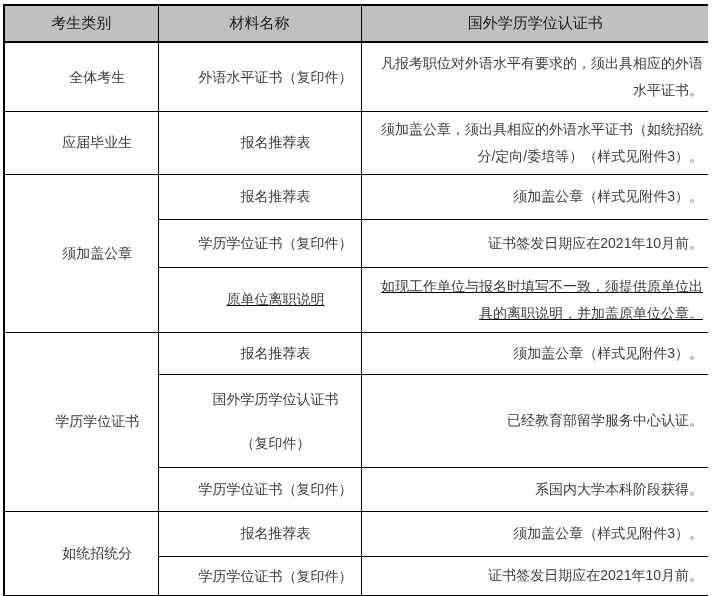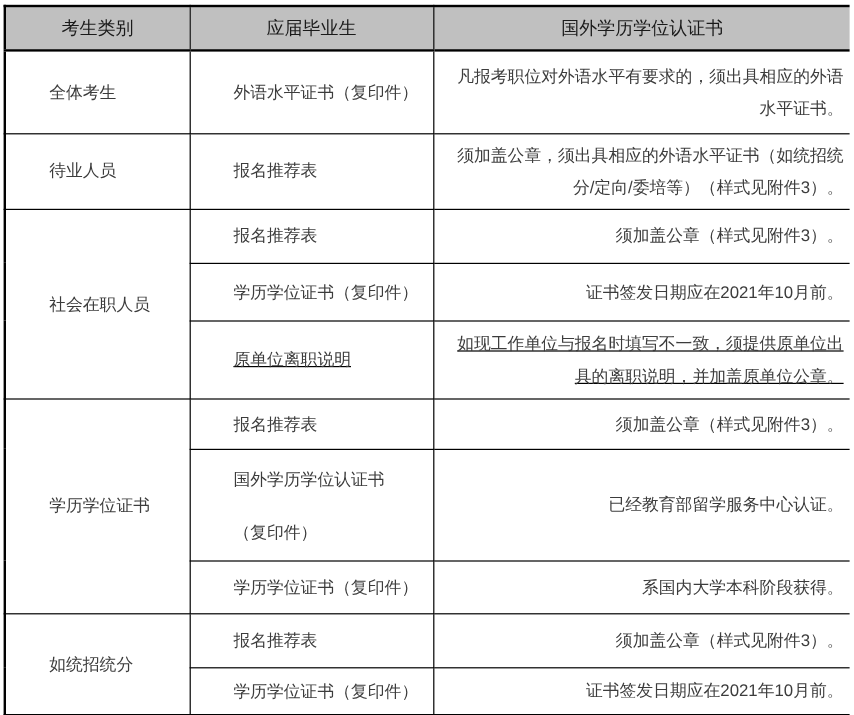--- a/index.html
+++ b/index.html
@@ -41,21 +41,21 @@
     font-weight: 400;
     text-align: center;
     height: 37px;
     border-bottom: 2px solid #000000;
   }
   td {
     color: #3c3c3c;
     font-size: 14px;
   }
   td.cat, td.mat {
-    text-align: left;
+    text-align: center;
     line-height: 1.6;
     padding-left: 36px;
   }
   td.mat { white-space: pre-line; }
   td.mat.tall-lines { line-height: 44px; }
   td.req {
     text-align: right;
     padding-left: 8px;
     padding-right: 6px;
     line-height: 27px;
@@ -77,37 +77,37 @@
 <div class="page">
   <table class="req-table">
     <colgroup>
       <col class="c1">
       <col class="c2">
       <col class="c3">
     </colgroup>
     <thead>
       <tr>
         <th>考生类别</th>
-        <th>应届毕业生</th>
+        <th>材料名称</th>
         <th>国外学历学位认证书</th>
       </tr>
     </thead>
     <tbody>
       <tr class="rh1">
         <td class="cat">全体考生</td>
         <td class="mat">外语水平证书（复印件）</td>
         <td class="req">凡报考职位对外语水平有要求的，须出具相应的外语水平证书。</td>
       </tr>
       <tr class="rh2">
-        <td class="cat">待业人员</td>
+        <td class="cat">应届毕业生</td>
         <td class="mat">报名推荐表</td>
         <td class="req">须加盖公章，须出具相应的外语水平证书（如统招统分/定向/委培等）（样式见附件3）。</td>
       </tr>
       <tr class="rh3">
-        <td class="cat" rowspan="3">社会在职人员</td>
+        <td class="cat" rowspan="3">须加盖公章</td>
         <td class="mat">报名推荐表</td>
         <td class="req">须加盖公章（样式见附件3）。</td>
       </tr>
       <tr class="rh4">
         <td class="mat">学历学位证书（复印件）</td>
         <td class="req">证书签发日期应在2021年10月前。</td>
       </tr>
       <tr class="rh5">
         <td class="mat">原单位离职说明</td>
         <td class="req">如现工作单位与报名时填写不一致，须提供原单位出具的离职说明，并加盖原单位公章。</td>

